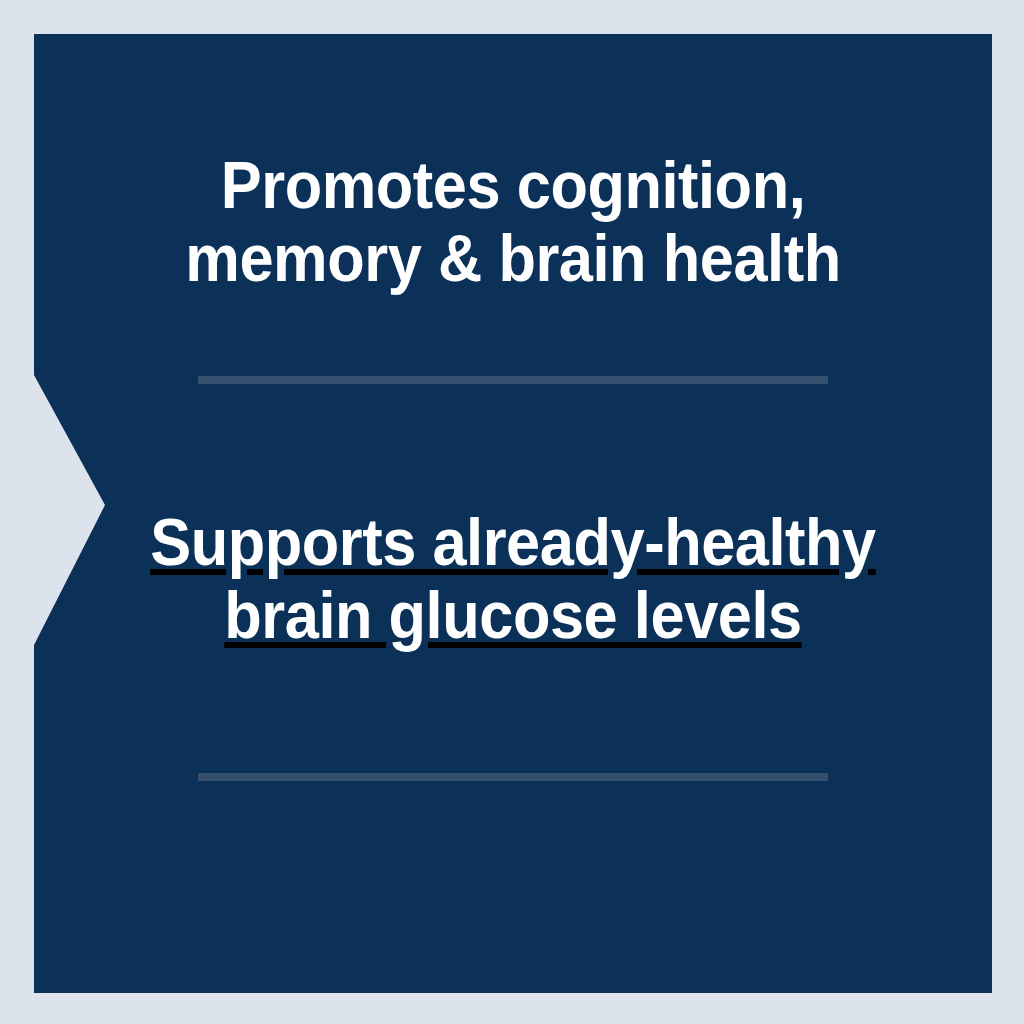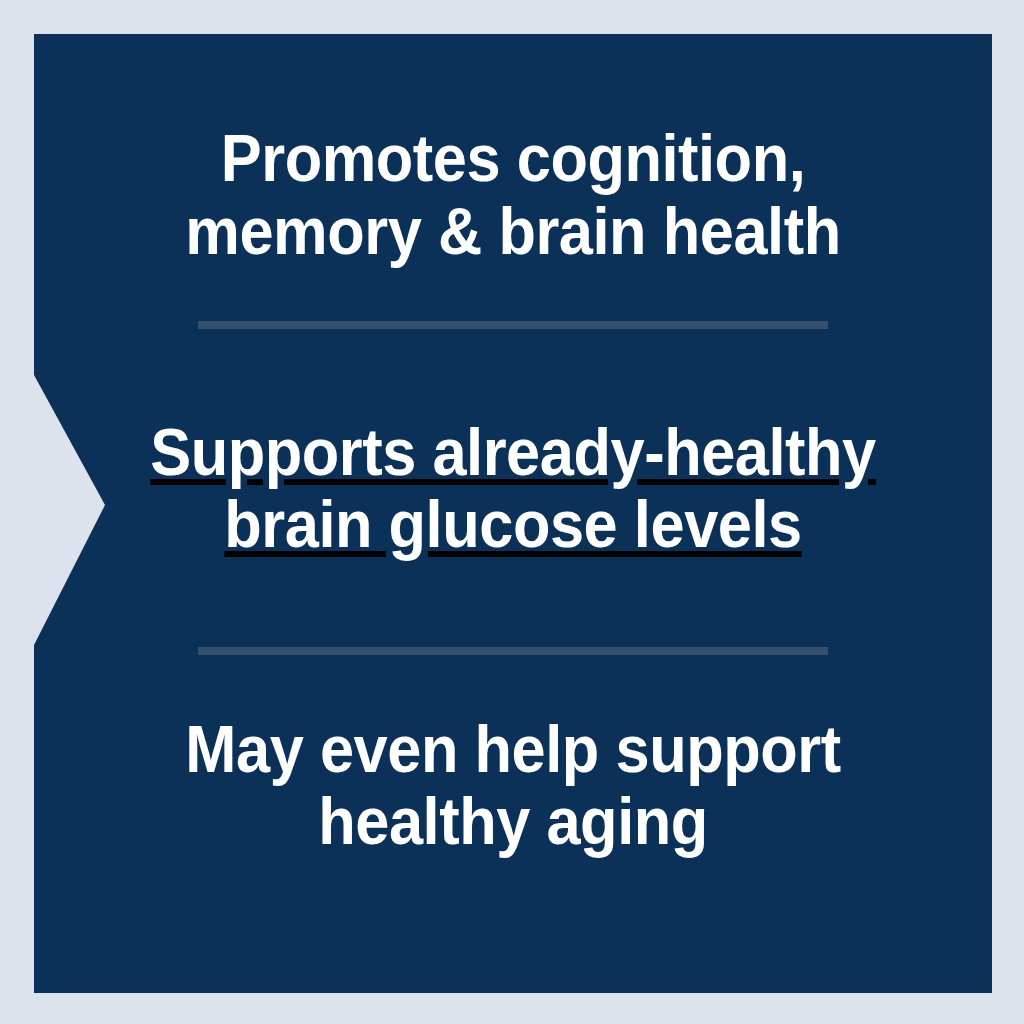--- a/index.html
+++ b/index.html
@@ -115,19 +115,16 @@
     </div>
 
     <div class="benefit-divider"></div>
 
     <div class="benefit-block" id="benefit-block-2">
       <div class="benefit-text">Supports already-healthy brain glucose levels</div>
     </div>
 
     <div class="benefit-divider"></div>
 
-    <div class="benefit-block" id="benefit-block-3">
-      <div class="benefit-text">May even help support healthy aging</div>
-    </div>
 
   </div>
 
 </div>
 
 </body></html>

